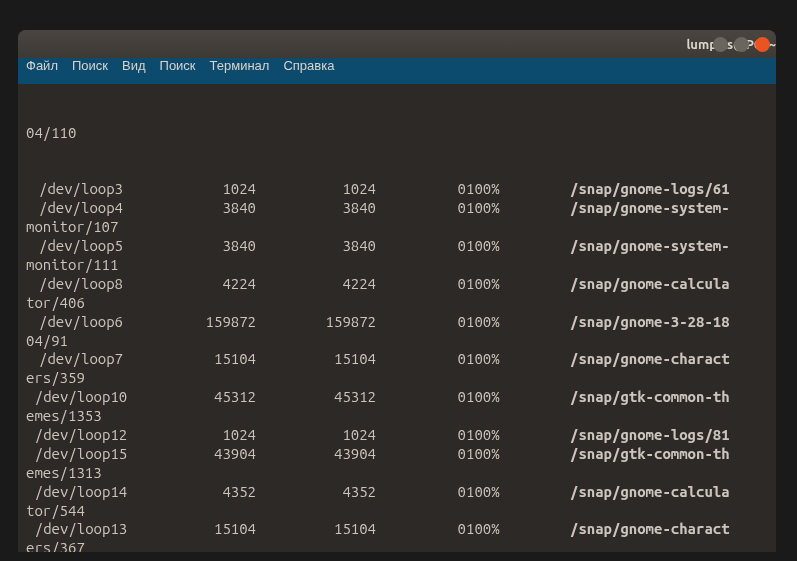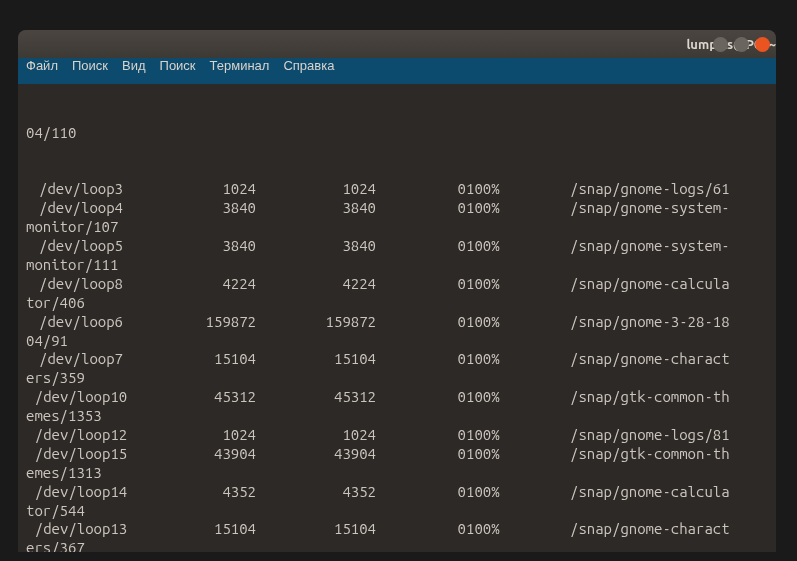--- a/index.html
+++ b/index.html
@@ -66,21 +66,21 @@
   line-height: 1.26;
   white-space: pre;
   font-family: "Ubuntu Mono", "DejaVu Sans Mono", monospace;
 }
 .row { display: block; }
 .col-fs { display: inline-block; width: 110px; text-align: center; }
 .col-sz { display: inline-block; width: 120px; text-align: right; }
 .col-us { display: inline-block; width: 120px; text-align: right; }
 .col-av { display: inline-block; width: 90px; text-align: right; }
 .col-pc { display: inline-block; width: 100px; text-align: left; }
-.col-mt { display: inline-block; padding-left: 4px; }
+.col-mt { display: inline-block; padding-left: 4px; font-weight: bold; }
 .wrap { display: block; }
 </style>
 </head>
 <body>
 
 <div class="window">
   <div class="titlebar">
     <span class="title">lumpics@PC: ~</span>
     <span class="controls">
       <span class="ctrl min"></span>

